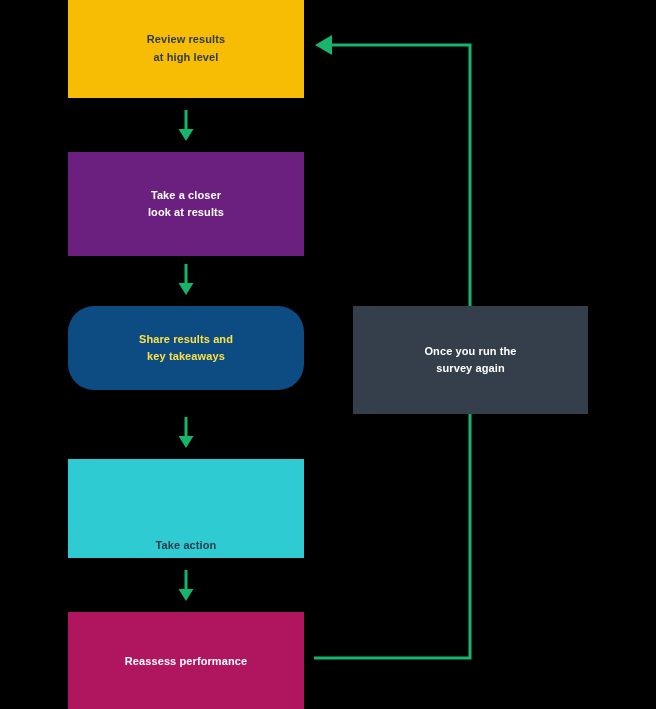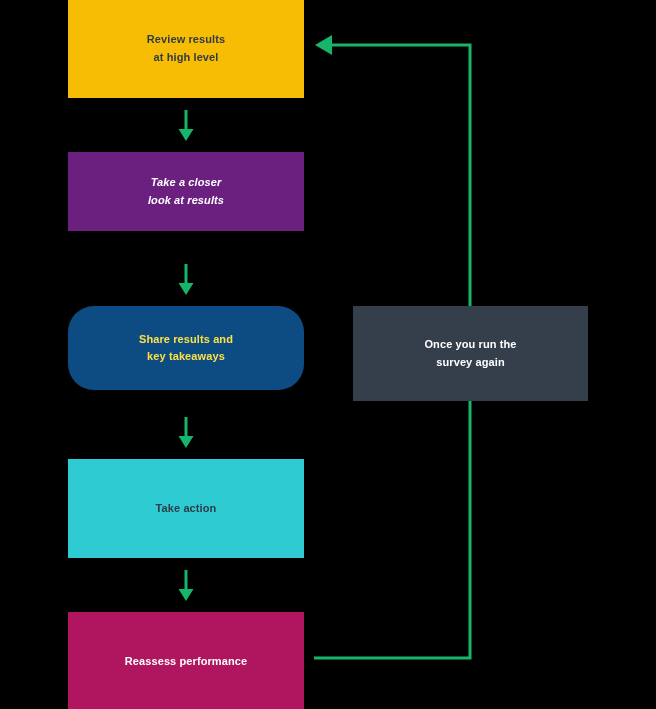--- a/index.html
+++ b/index.html
@@ -56,39 +56,39 @@
   <svg class="loop-path" width="656" height="709">
     <polyline id="loop-line" fill="none" stroke-linecap="butt" stroke-linejoin="miter" points="314,658 470,658 470,45 330,45" stroke="#17b56b" stroke-width="3"></polyline>
     <polygon id="loop-arrowhead" points="315,45 332,35 332,55" fill="#17b56b"></polygon>
   </svg>
 
   <div class="node" id="node-review" style="left: 68px; top: -1px; width: 236px; height: 99px; background: rgb(247, 189, 5); color: rgb(47, 59, 70);">
     <span class="node-label">Review results
 at high level</span>
   </div>
 
-  <div class="node" id="node-closer-look" style="left: 68px; top: 152px; width: 236px; height: 79px; background: rgb(107, 32, 128); color: rgb(255, 255, 255); font-style: italic;">
+  <div class="node" id="node-closer-look" style="left: 68px; top: 152px; width: 236px; height: 104px; background: rgb(107, 32, 128); color: rgb(255, 255, 255);">
     <span class="node-label">Take a closer
 look at results</span>
   </div>
 
   <div class="node" id="node-share" style="left: 68px; top: 306px; width: 236px; height: 84px; background: rgb(13, 76, 130); color: #fde047; border-radius: 26px;">
     <span class="node-label">Share results and
 key takeaways</span>
   </div>
 
-  <div class="node" id="node-take-action" style="left: 68px; top: 459px; width: 236px; height: 99px; background: rgb(46, 203, 211); color: rgb(47, 59, 70);">
+  <div class="node" id="node-take-action" style="left: 68px; top: 459px; width: 236px; height: 99px; background: rgb(46, 203, 211); color: rgb(47, 59, 70); align-items: flex-end;">
     <span class="node-label">Take action</span>
   </div>
 
   <div class="node" id="node-reassess" style="left: 68px; top: 612px; width: 236px; height: 99px; background: rgb(176, 21, 96); color: rgb(255, 255, 255);">
     <span class="node-label">Reassess performance</span>
   </div>
 
-  <div class="node" id="node-rerun-survey" style="left: 353px; top: 306px; width: 235px; height: 95px; background: rgb(53, 63, 76); color: rgb(255, 255, 255);">
+  <div class="node" id="node-rerun-survey" style="left: 353px; top: 306px; width: 235px; height: 108px; background: rgb(53, 63, 76); color: rgb(255, 255, 255);">
     <span class="node-label">Once you run the
 survey again</span>
   </div>
 
   <svg class="arrow-down" id="arrow-0" viewBox="0 0 20 32" width="20" height="32" style="left: 176px; top: 110px;">
     <path d="M10 0 L10 23" stroke-width="3" fill="none" stroke="#17b56b"></path>
     <polygon points="10,31 2.5,19 17.5,19" fill="#17b56b"></polygon>
   </svg>
 
   <svg class="arrow-down" id="arrow-1" viewBox="0 0 20 32" width="20" height="32" style="left: 176px; top: 264px;">

